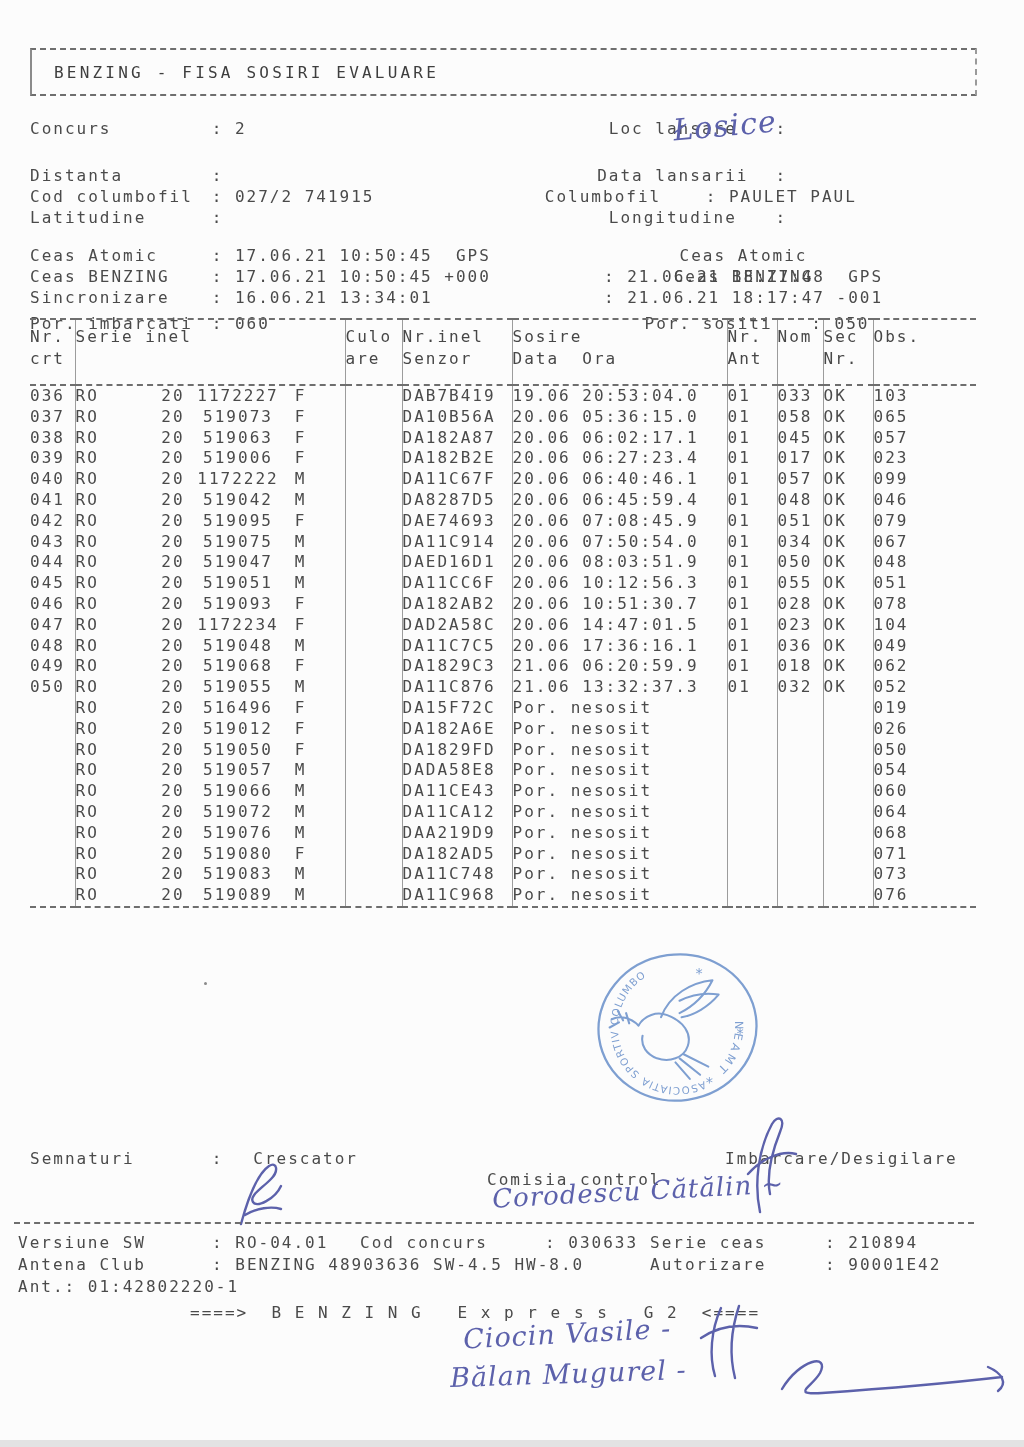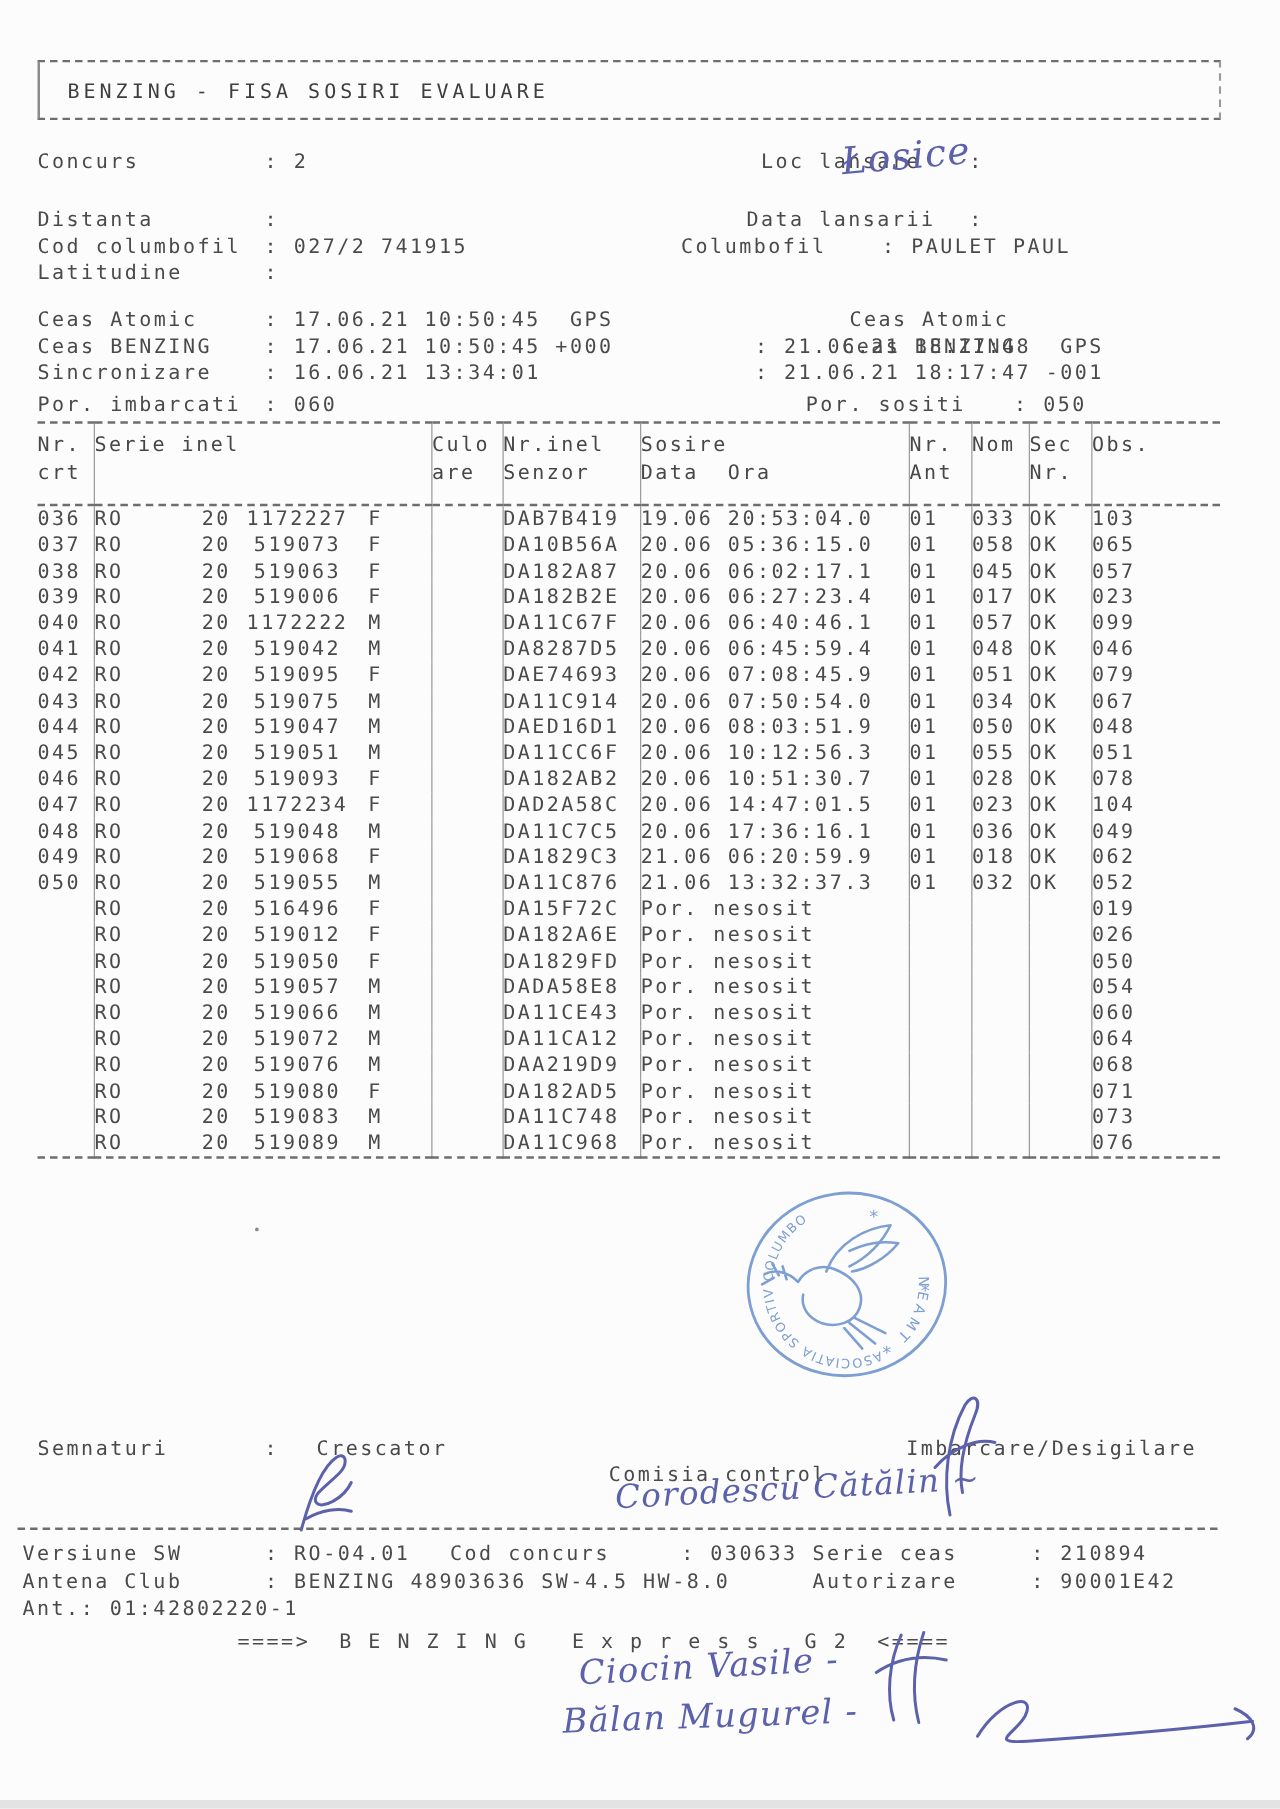--- a/index.html
+++ b/index.html
@@ -35,21 +35,21 @@
   .mt6{margin-top:5px;}
 
   .hw{
     font-family:"DejaVu Serif", serif;font-style:italic;
     color:#5c61ab;letter-spacing:1px;white-space:pre;
   }
   .hw-loc{position:absolute;left:673px;top:108px;font-size:30px;transform:rotate(-5deg);}
 
   
   table.results{
-    position:absolute;left:30px;top:337px;width:946px;
+    position:absolute;left:30px;top:318px;width:946px;
     border-collapse:collapse;table-layout:fixed;
     border-bottom:2px dashed #6e6e6e;
     font-size:16px;color:#4a4a4a;letter-spacing:2px;
   }
   table.results col.c1{width:45px;}  table.results col.c2{width:270px;}
   table.results col.c3{width:57px;}  table.results col.c4{width:110px;}
   table.results col.c5{width:215px;} table.results col.c6{width:50px;}
   table.results col.c7{width:46px;}  table.results col.c8{width:50px;}
   table.results col.c9{width:103px;}
   table.results th, table.results td{
@@ -131,20 +131,24 @@
         <span class="val">:</span>
       </div>
       <div class="gapline"></div>
       <div class="line">
         <span class="lbl w182">Data lansarii</span>
         <span class="val">:</span>
       </div>
       <div class="line">
         <span class="lbl w182">Columbofil</span>
         <span class="val">: PAULET PAUL</span>
+      </div>
+      <div class="line">
+        <span class="lbl w182">Longitudine</span>
+        <span class="val">:</span>
       </div>
     </div>
   </div>
   <div class="hw hw-loc">Łosice</div>
 
   <div class="two-col clock-sec">
     <div class="col-left">
       <div class="line">
         <span class="lbl w170">Ceas Atomic</span>
         <span class="val">: 17.06.21 10:50:45  GPS</span>

